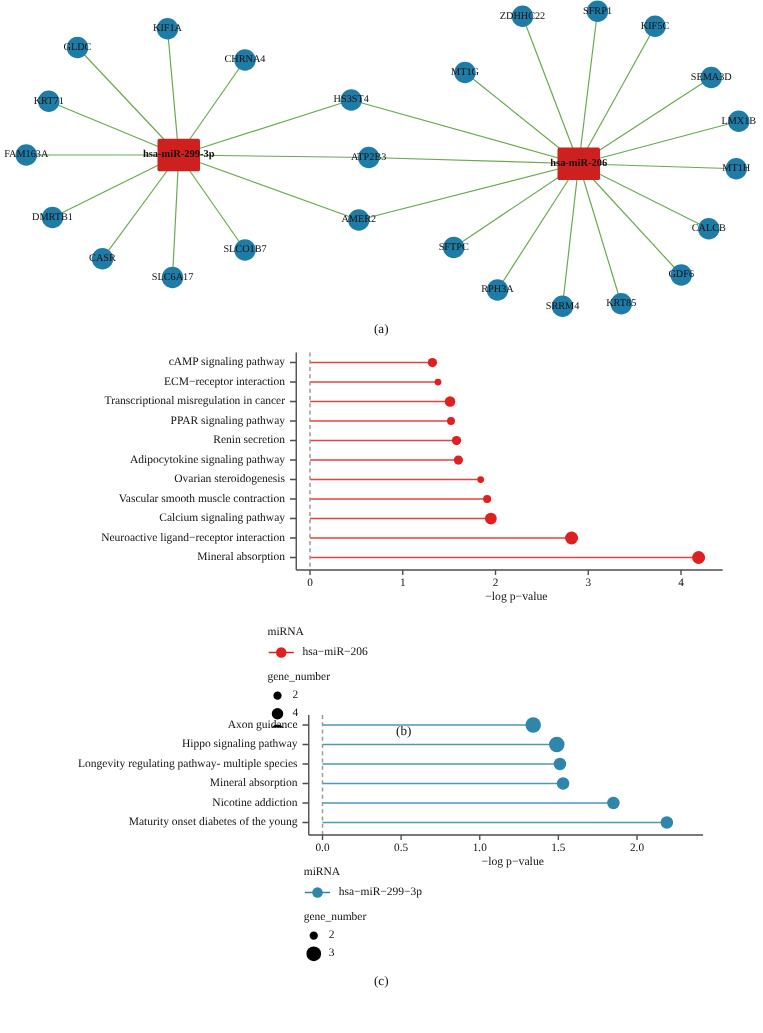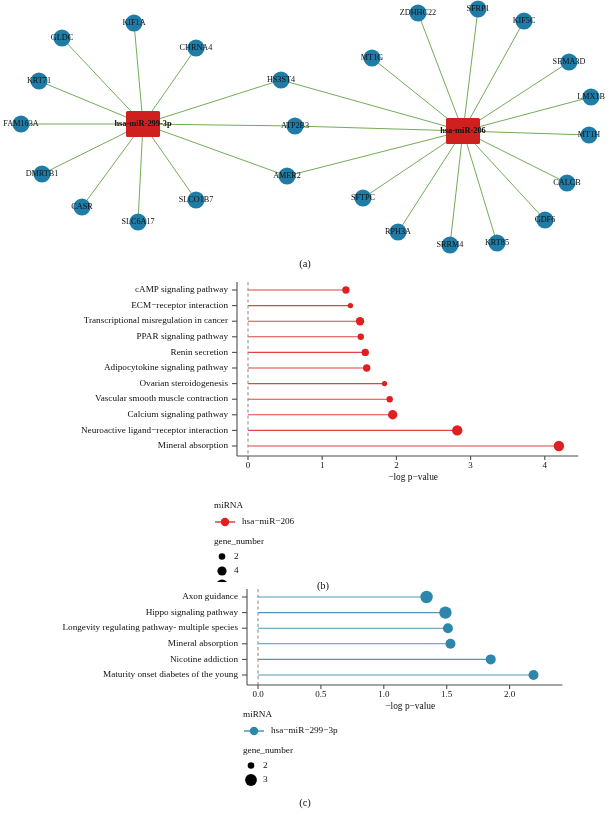--- a/index.html
+++ b/index.html
@@ -8,21 +8,21 @@
     width:610px;height:826px;
     background:#ffffff;
     font-family:"Liberation Serif", serif;
     color:#1a1a1a;
     position:relative;
     overflow:hidden;
   }
   .panel{position:absolute;left:0;width:610px;}
   #panel-a{top:0;height:272px;}
   #panel-b{top:272px;height:322px;margin-left:18px;}
-  #panel-c{top:579px;height:232px;}
+  #panel-c{top:562px;height:232px;}
 
   .panel-caption{
     position:absolute;
     width:100%;
     text-align:center;
     font-size:10.5px;
     font-family:"Liberation Serif", serif;
     color:#111;
   }
   svg{display:block;}

